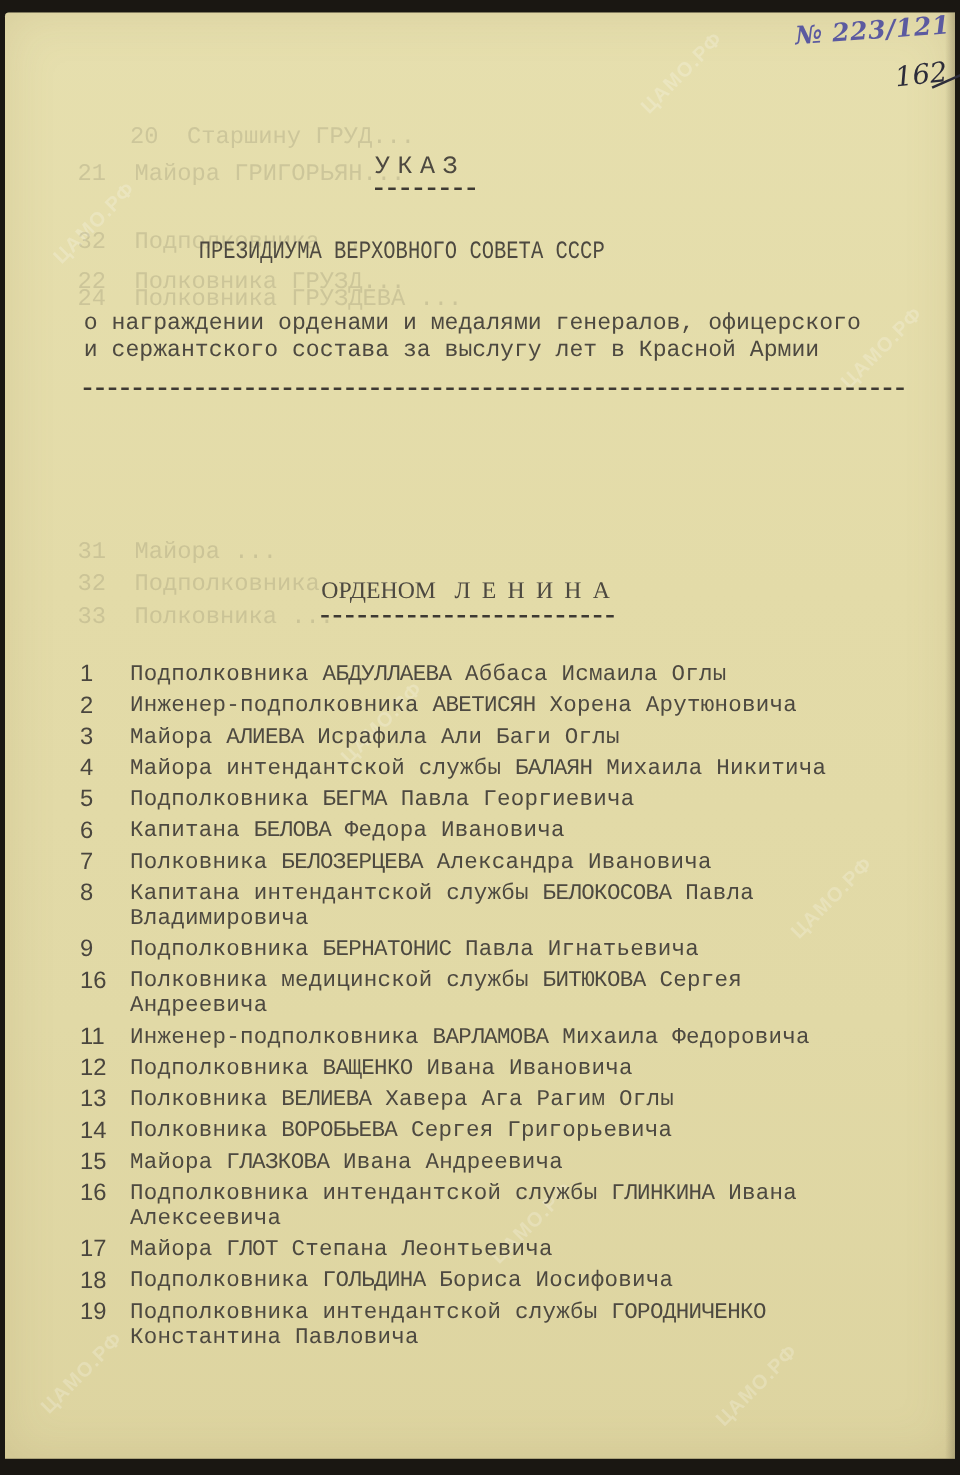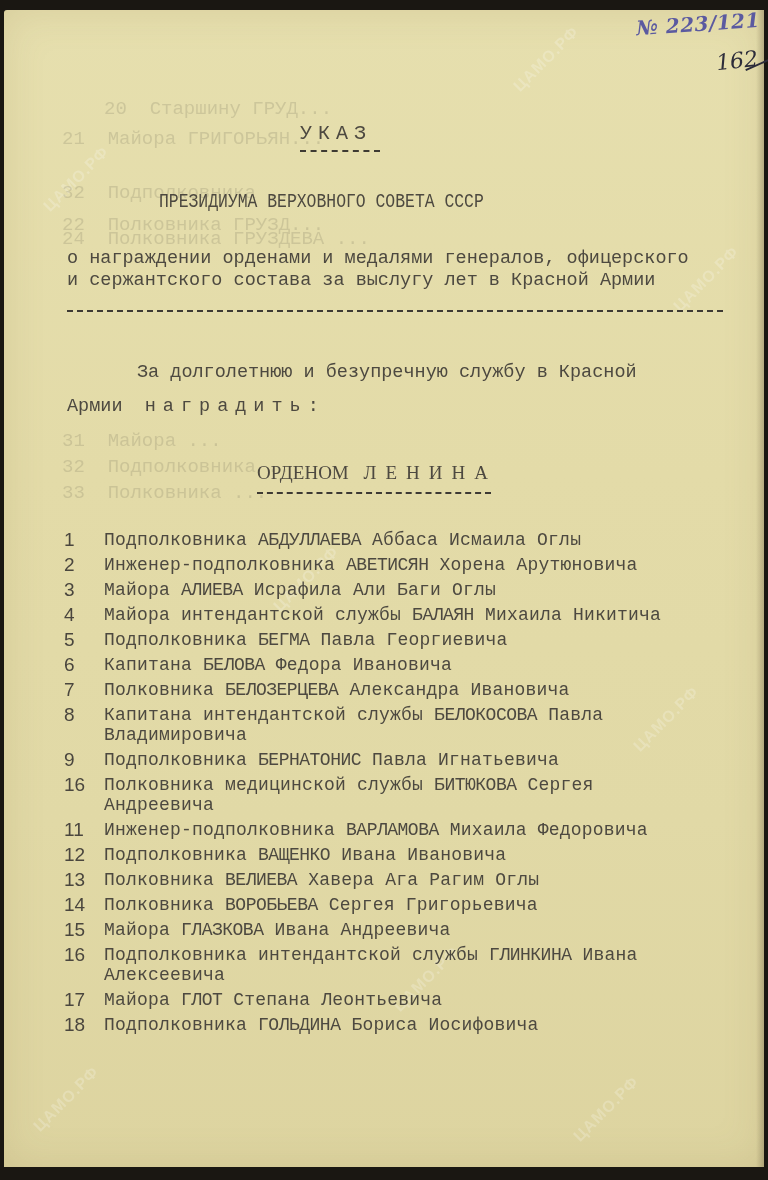--- a/index.html
+++ b/index.html
@@ -99,22 +99,20 @@
 
   <div class="title-ukaz ink">УКАЗ</div>
   <div class="underline" style="left:296px;top:140px;width:80px;"></div>
 
   <div class="subtitle ink">ПРЕЗИДИУМА ВЕРХОВНОГО СОВЕТА СССР</div>
 
   <div class="about ink"><span>о награждении орденами и медалями генералов, офицерского</span>
 <span>и сержантского состава за выслугу лет в Красной Армии</span></div>
   <div class="underline" style="left:63px;top:300px;width:656px;"></div>
 
-  <div class="intro ink"><span class="l1">За долголетнюю и безупречную службу в Красной</span>
-<span>Армии</span>  <span class="spaced">наградить:</span></div>
 
   <div class="order-heading ink">
     <span>ОРДЕНОМ</span>
     <span class="spaced">ЛЕНИНА</span>
   </div>
   <div class="underline" style="left:253px;top:482px;width:234px;"></div>
 
   <div class="awards ink" id="awards">
       <div class="award-row">
         <span class="num">1</span>
@@ -184,14 +182,19 @@
 Алексеевича</span></span>
       </div>
       <div class="award-row">
         <span class="num">17</span>
         <span class="txt"><span>Майора</span> <span class="surname">ГЛОТ</span> <span>Степана Леонтьевича</span></span>
       </div>
       <div class="award-row">
         <span class="num">18</span>
         <span class="txt"><span>Подполковника</span> <span class="surname">ГОЛЬДИНА</span> <span>Бориса Иосифовича</span></span>
       </div>
+      <div class="award-row">
+        <span class="num">19</span>
+        <span class="txt"><span>Подполковника интендантской службы</span> <span class="surname">ГОРОДНИЧЕНКО</span> <span>
+Константина Павловича</span></span>
+      </div>
     </div>
 </div>
 
 </body></html>

